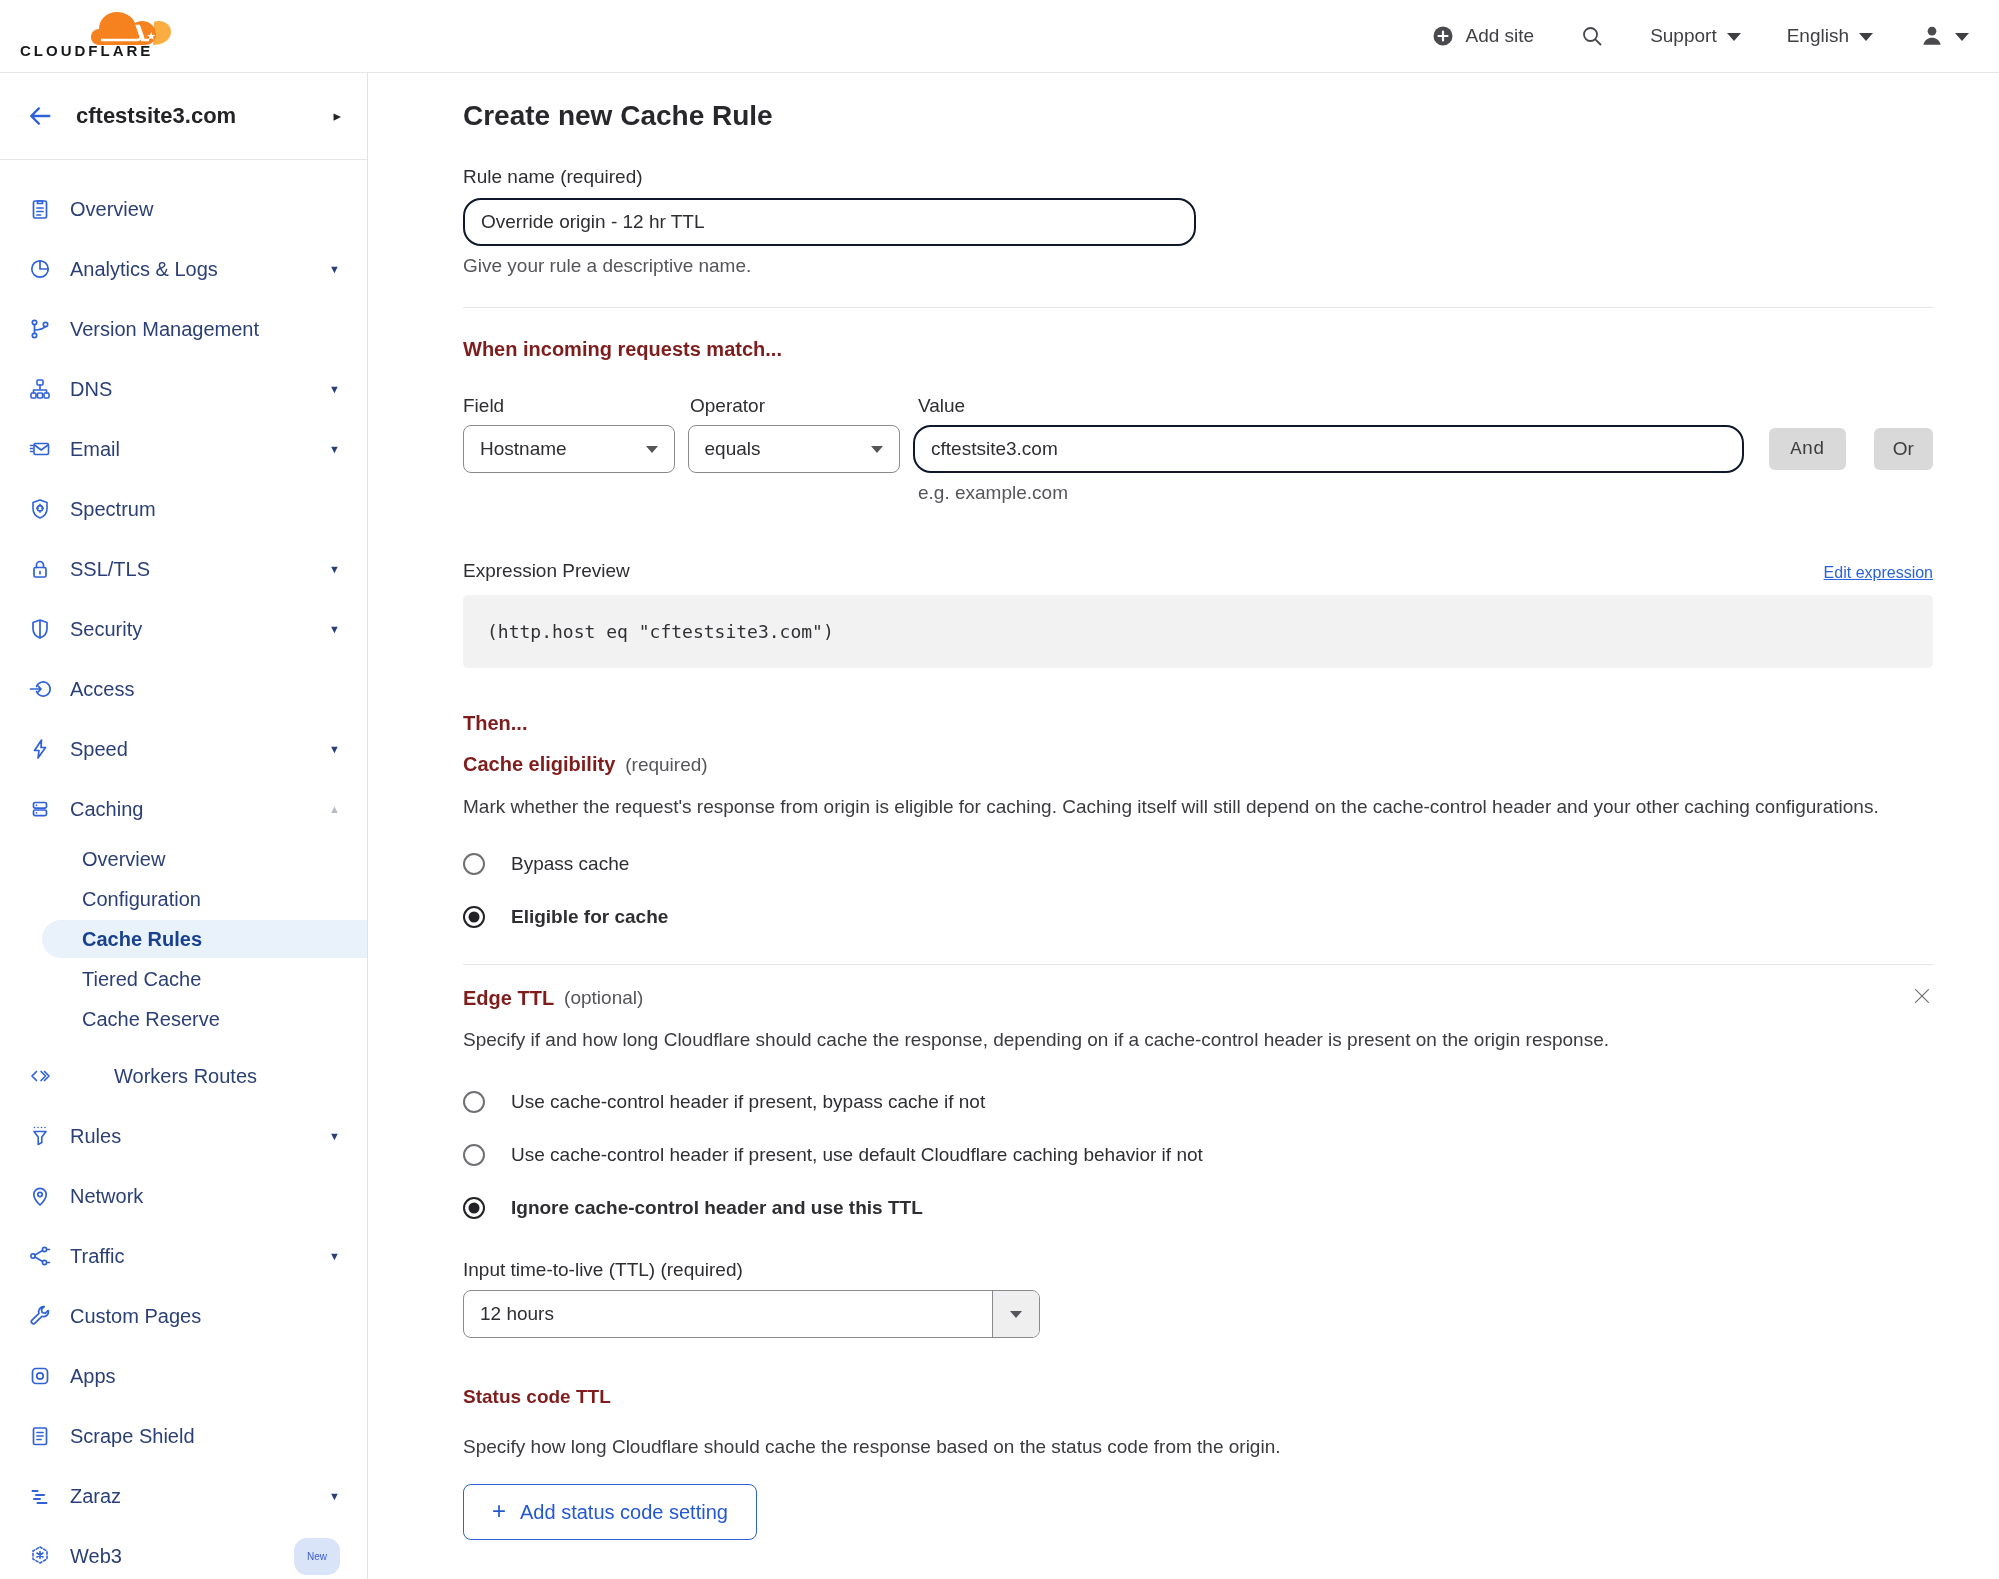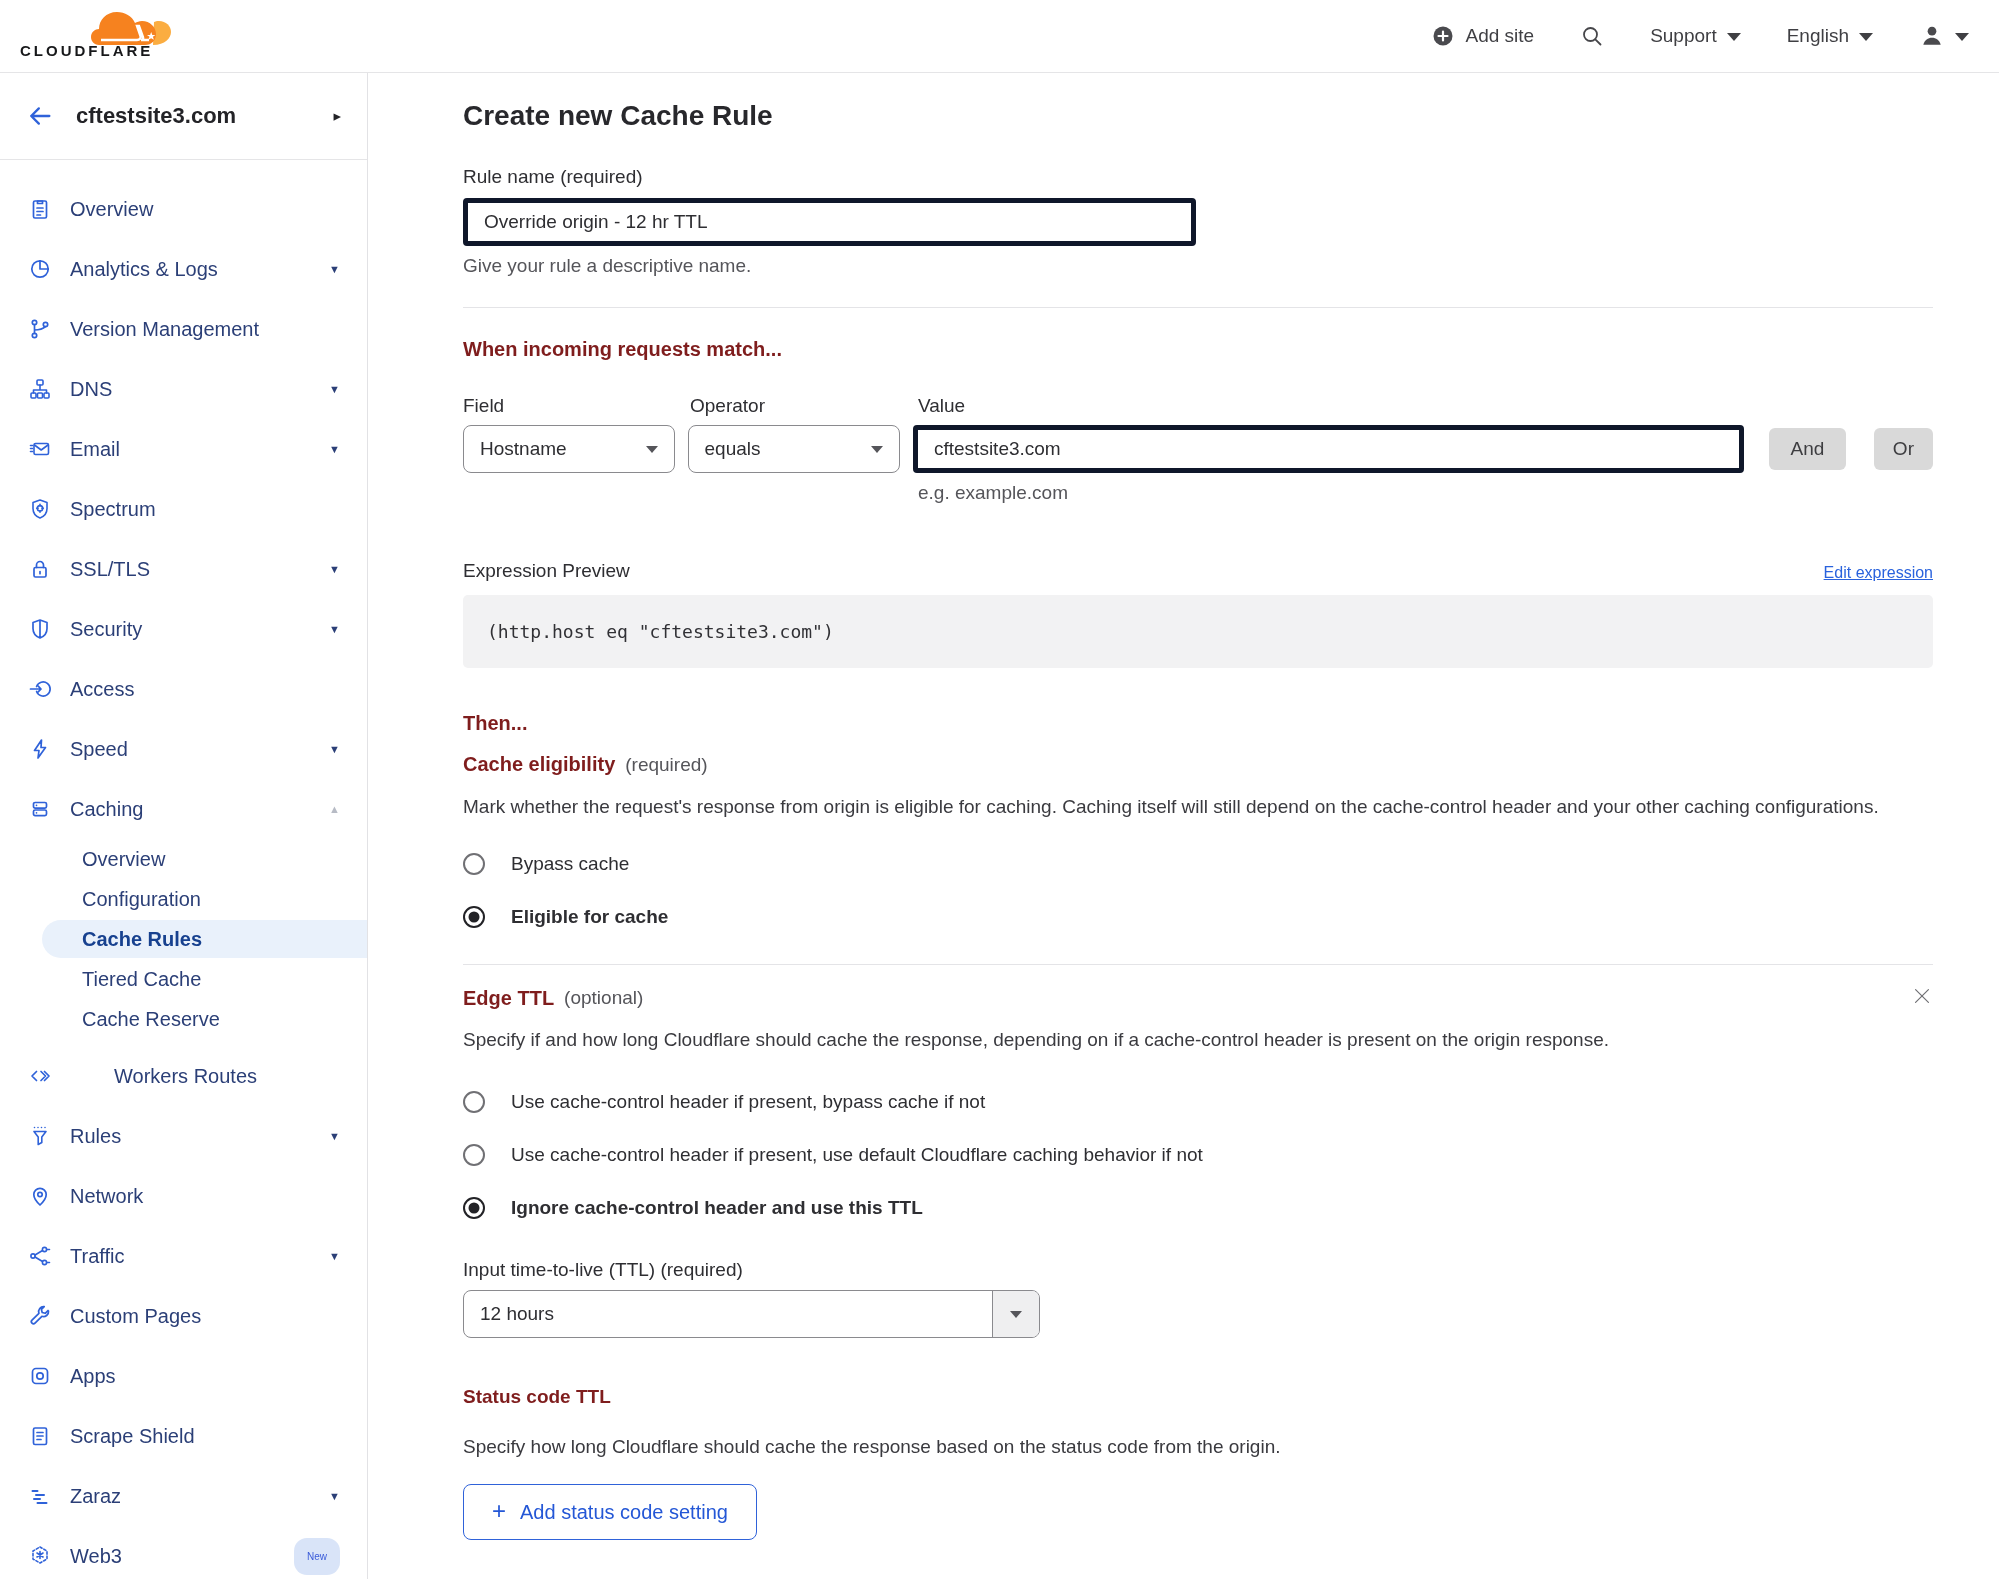--- a/index.html
+++ b/index.html
@@ -43,41 +43,41 @@
   .sub-item.active { margin-left:42px; padding-left:40px; height:38px; margin-top:1px; margin-bottom:1px;
     background:#e9f1fb; border-radius:19px 0 0 19px; color:#17418f; font-weight:700; }
   .badge-new { margin-left:14px; background:#d9e4f8; color:#3a5bd9; font-size:10px;
     padding:13px 13px; border-radius:13px; }
   .post-sub { margin-top:7px;gap:44px; }
 
   
   main { flex:1; padding:27px 66px 0 95px; overflow:hidden; }
   h1 { font-size:28px; font-weight:700; color:#28282c; }
   .field-label { font-size:19px; color:#2e2e32; margin-bottom:10px; }
-  .text-input { height:48px; border:5px solid #0f172a; border-radius:4px;
+  .text-input { height:48px; border:2px solid #0f172a; border-radius:18px;
     padding:16px 16px; font-size:19px; color:#2e2e32; background:#fff;
     font-family:"Liberation Sans", sans-serif; }
   .rule-name-input { width:733px; margin-bottom:0; }
   .help { font-size:19px; color:#55555a; margin-top:9px; }
   .divider { border:none; border-top:1px solid #e4e4e7; margin-top:30px; }
   .section-h { font-size:20px; font-weight:700; color:#7f1d1d; }
   .opt-note { font-weight:400; color:#55555a; font-size:19px; margin-left:10px; }
 
   .match-row { display:flex; gap:13px; margin-top:8px; align-items:center; }
   .labels-row { display:flex; margin-top:34px; }
   .labels-row .field-label { margin-bottom:0; }
   .fake-select { height:48px; border:1px solid #8a8a8e; border-radius:8px; background:#fff;
     display:flex; align-items:center; justify-content:space-between; padding:0 16px;
     font-size:19px; color:#2e2e32; cursor:pointer; }
   .sel-caret { width:0; height:0; border-left:6px solid transparent;
     border-right:6px solid transparent; border-top:7px solid #55555a; }
   .w-field { width:214px; } .w-op { width:215px; } .w-value { width:842px; }
   .btn-gray { height:42px; background:#d9d9d9; border:none; border-radius:6px;
     font-size:19px; color:#3d3d40; cursor:pointer; font-family:"Liberation Sans", sans-serif; }
-  .btn-and { width:78px; margin-left:12px; } .btn-or { width:60px; margin-left:15px; }
+  .btn-and { width:78px; margin-left:12px;font-family:Liberation Mono, monospace; } .btn-or { width:60px; margin-left:15px; }
   .eg { margin-left:455px; }
 
   .expr-row { display:flex; justify-content:space-between; align-items:flex-end; margin-top:56px; }
   .link { color:#2962dd; font-size:16px; text-decoration:underline; cursor:pointer; }
   .code-box { margin-top:13px; background:#f2f2f3; border-radius:5px; padding:26px 24px;
     font-family:"DejaVu Sans Mono", monospace; font-size:18px; color:#313135; }
 
   .para { font-size:19px; color:#3a3a3f; line-height:30px; margin-top:16px; }
   .radio-row { display:flex; align-items:center; gap:26px; margin-top:31px; }
   .radio { width:22px; height:22px; border-radius:50%; border:2px solid #707074;

